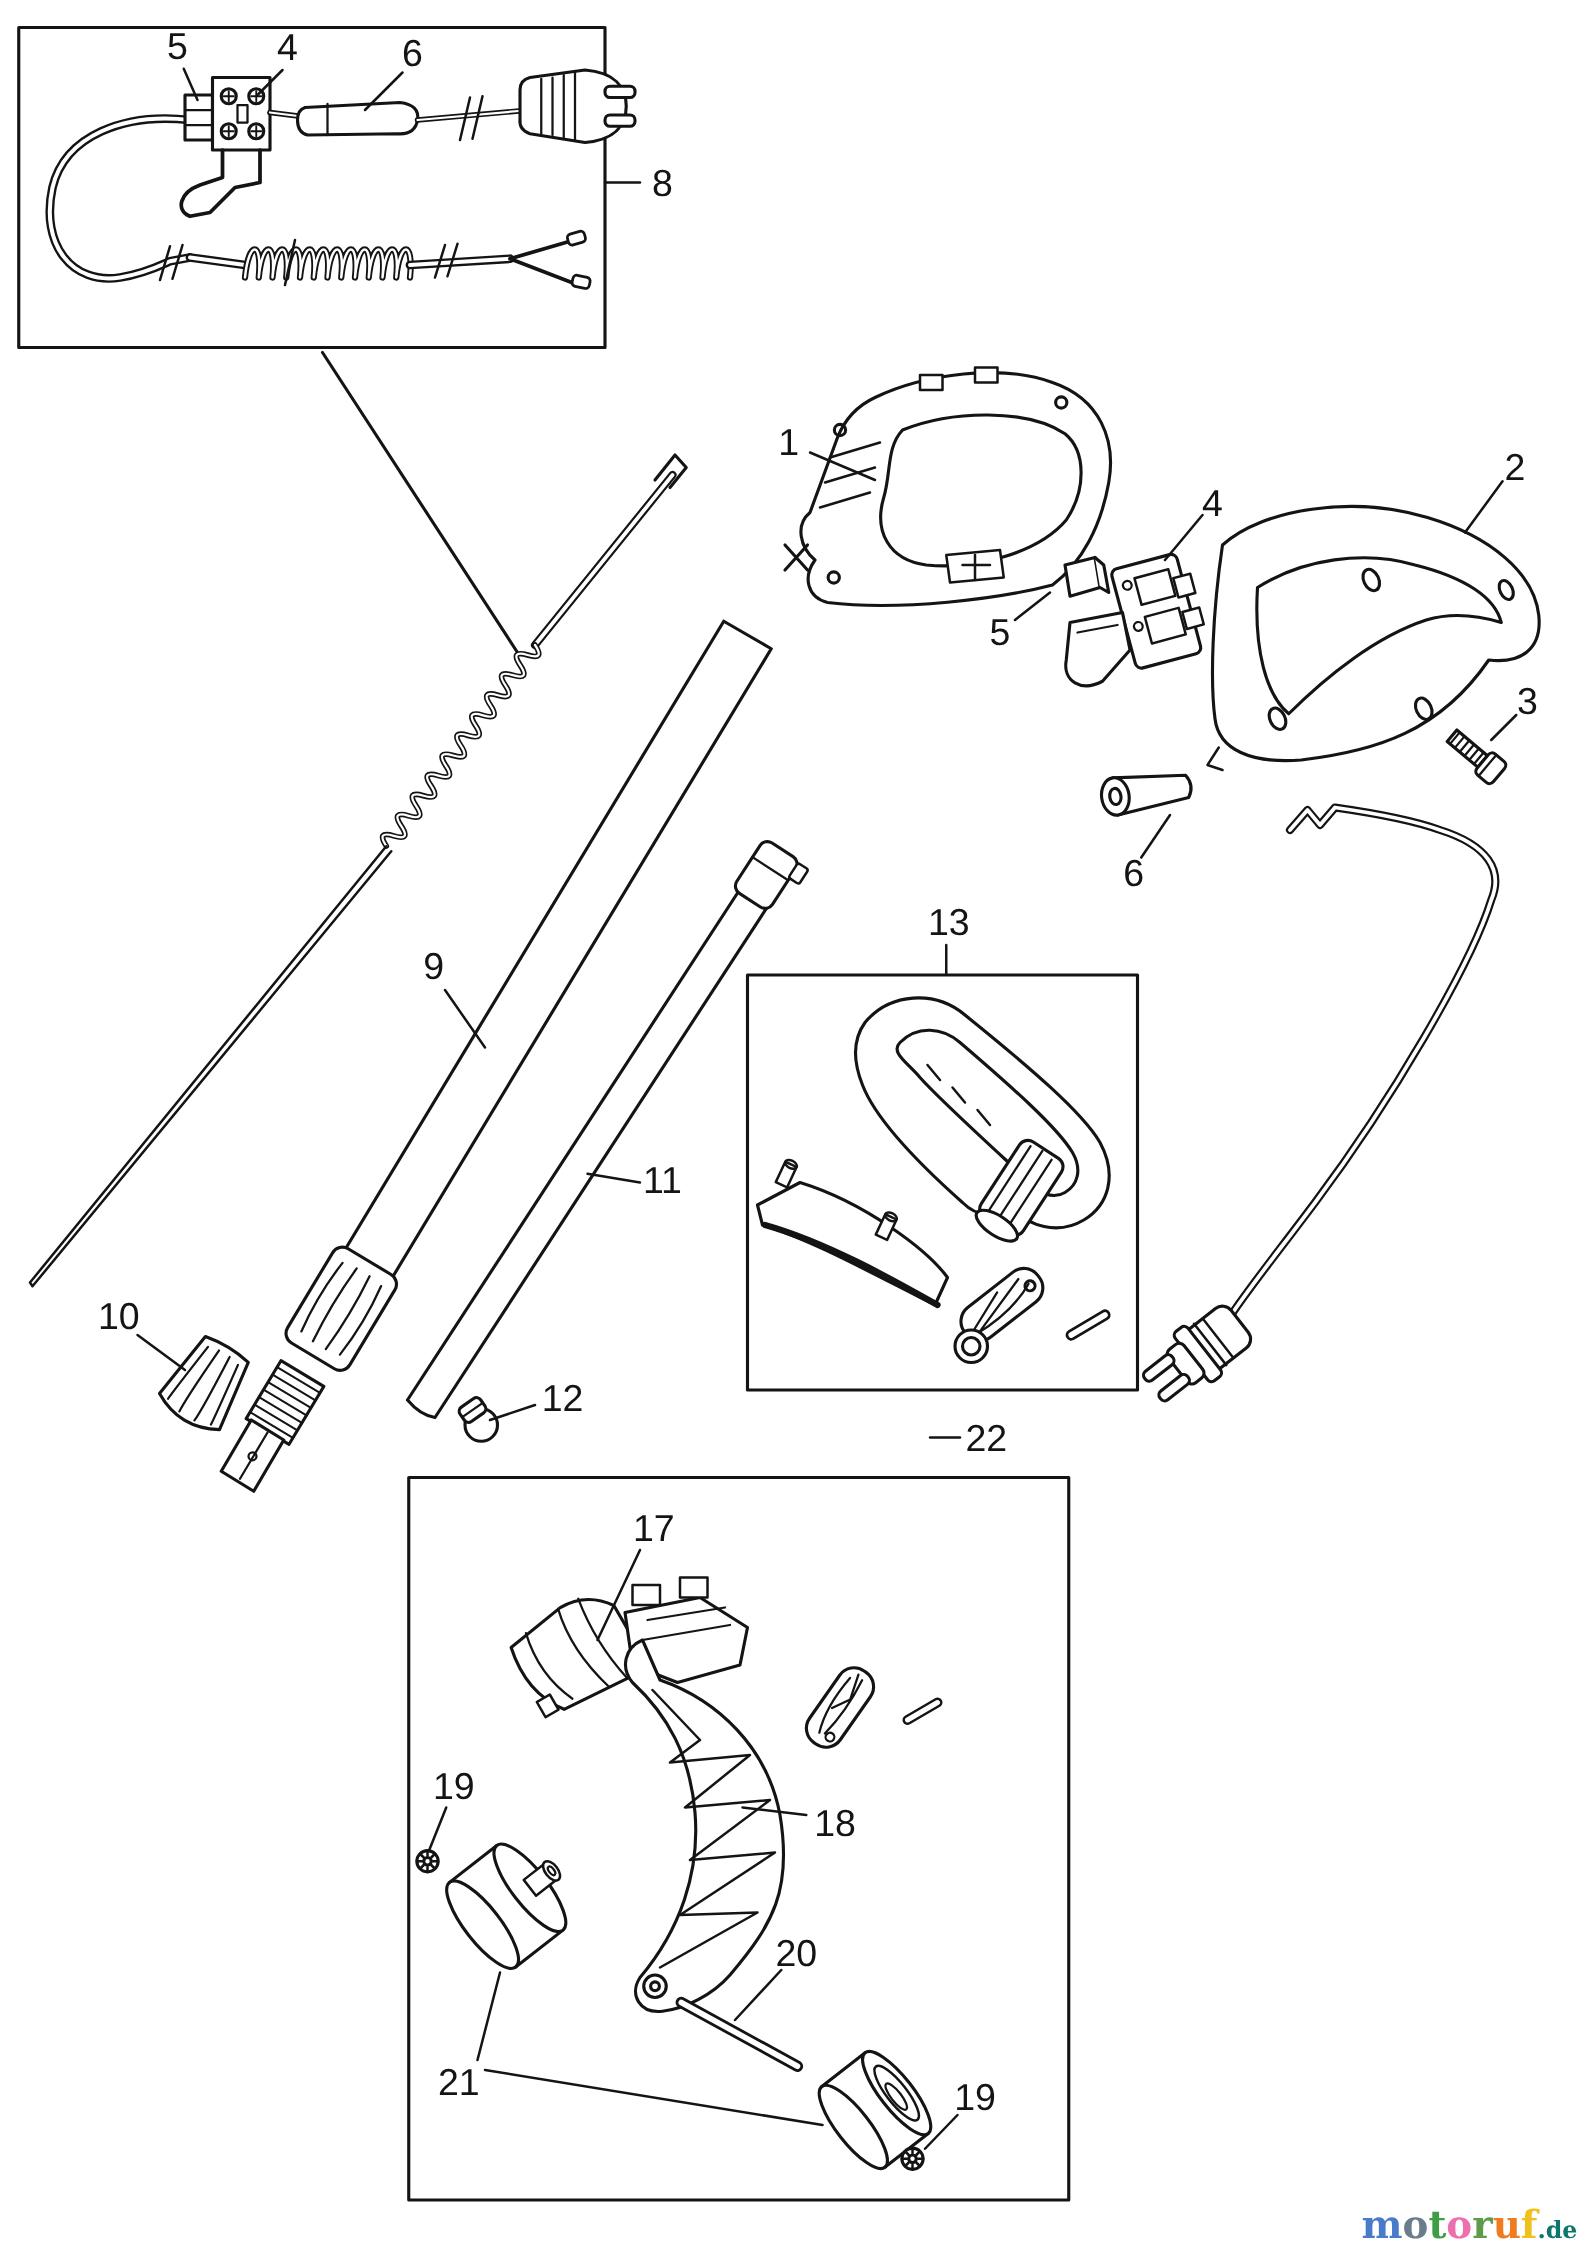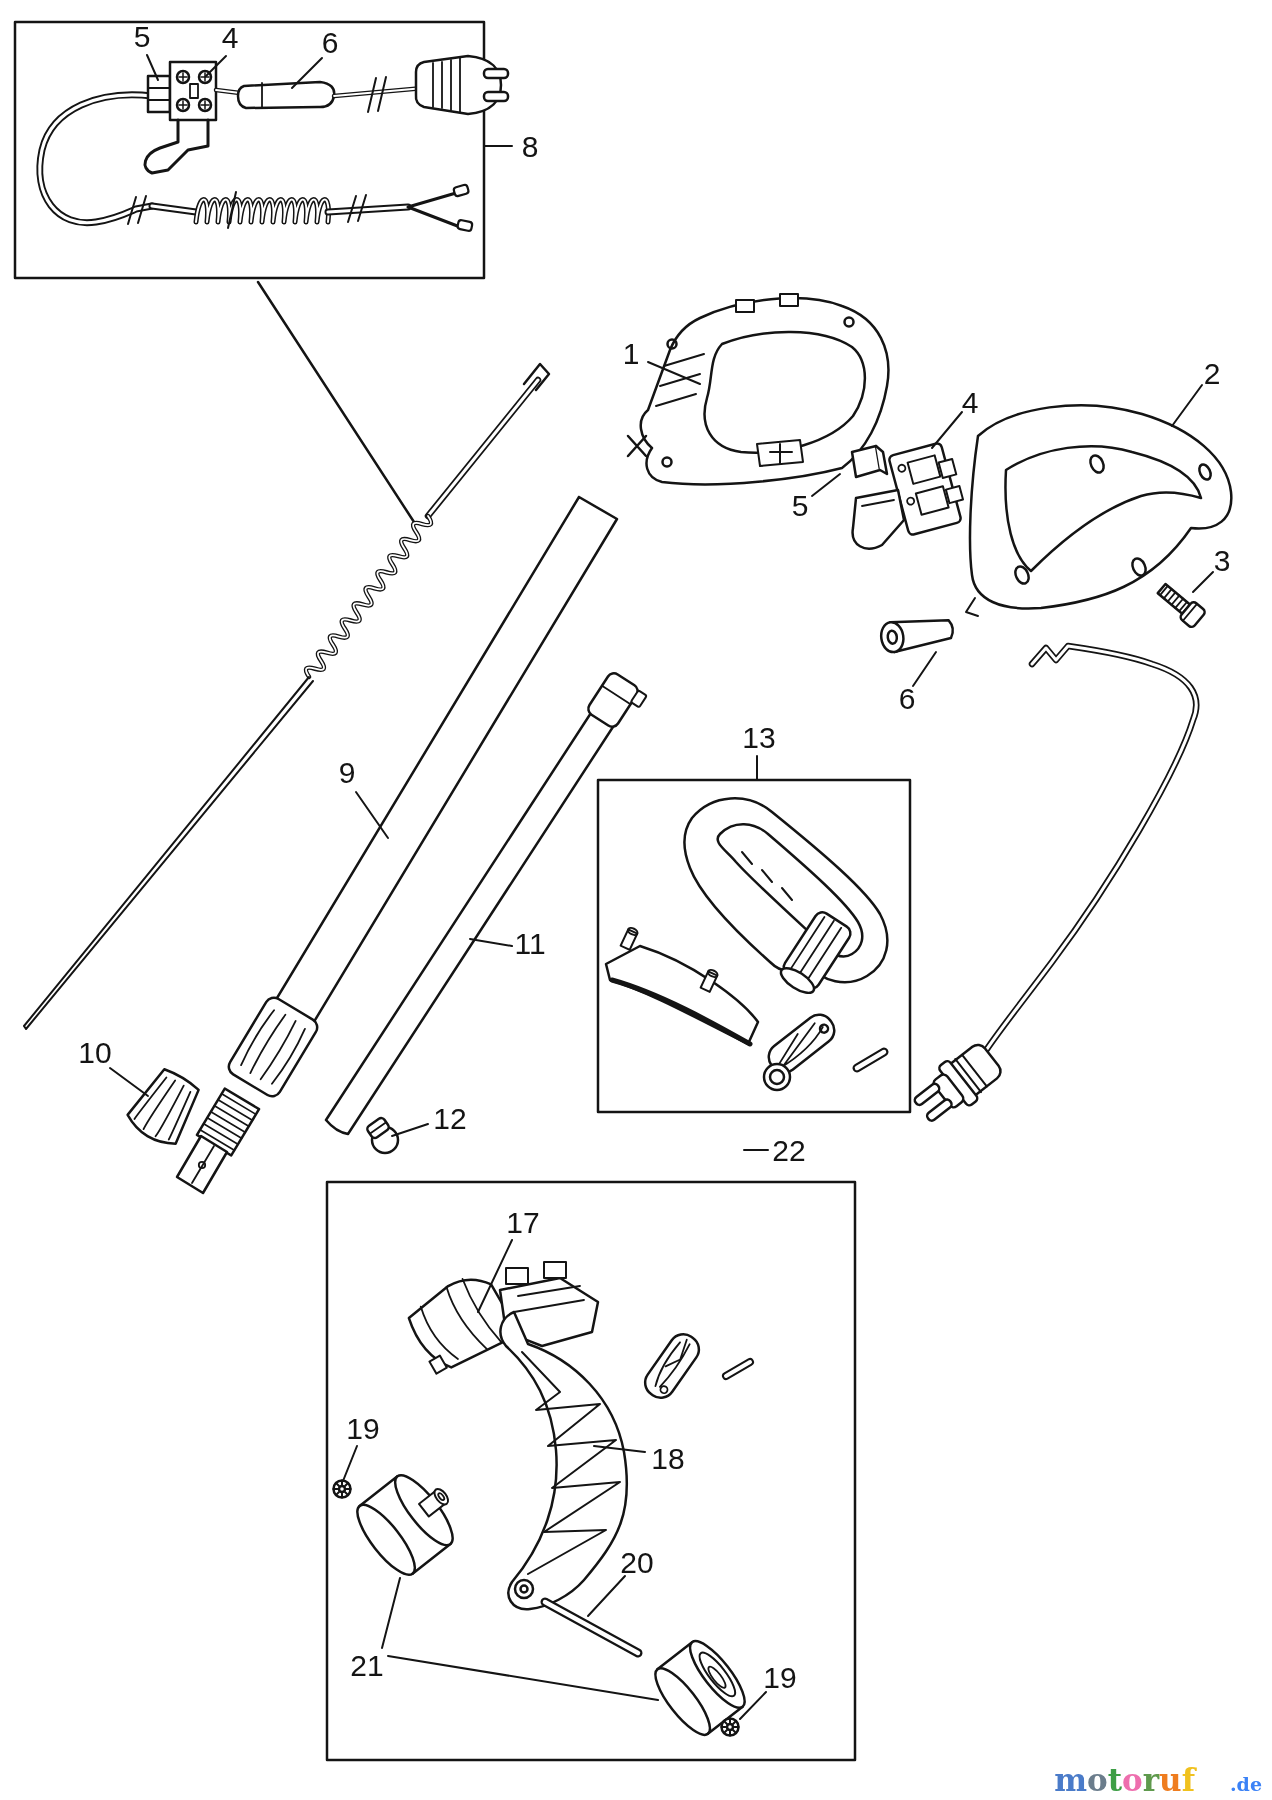--- a/index.html
+++ b/index.html
@@ -348,15 +348,15 @@
 
 
 <div class="wm">
   <span style="color: rgb(74, 123, 201);">m</span>
   <span style="color: rgb(107, 125, 140);">o</span>
   <span style="color: rgb(61, 158, 69);">t</span>
   <span style="color: rgb(238, 111, 174);">o</span>
   <span style="color: rgb(95, 154, 77);">r</span>
   <span style="color: rgb(239, 125, 31);">u</span>
   <span style="color: rgb(240, 193, 30);">f</span>
-  <span class="tld" style="color: #3b82f6; margin-left: 35px;">.de</span>
+  <span class="tld" style="color: #0f766e;">.de</span>
 </div>
 </div>
 
 </body></html>

